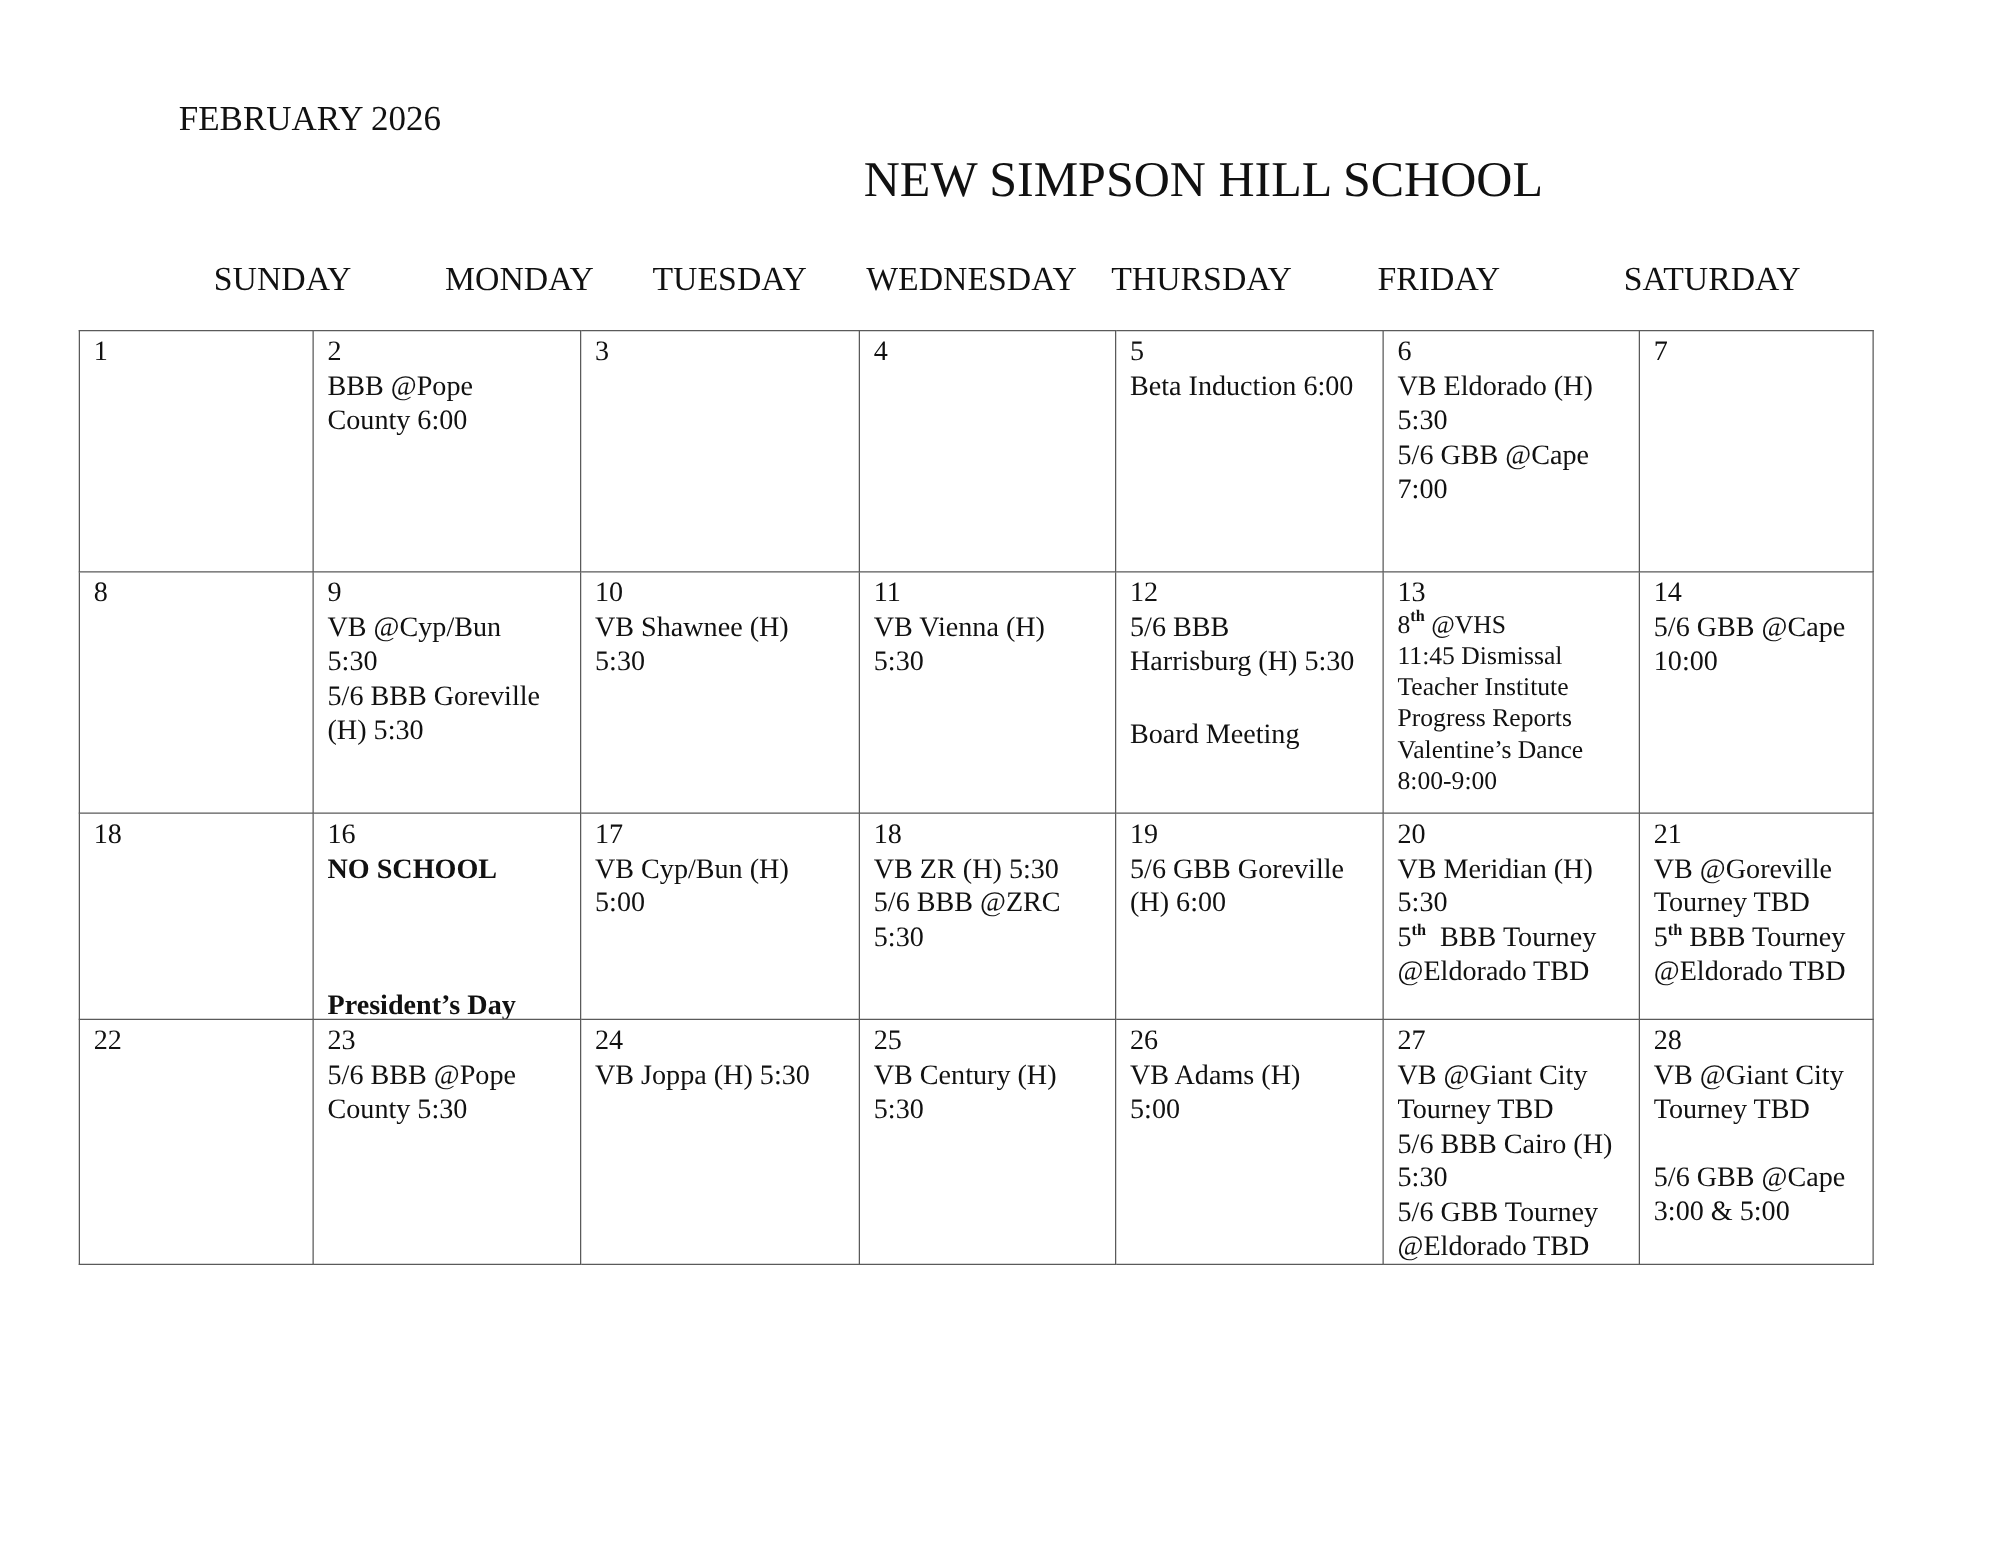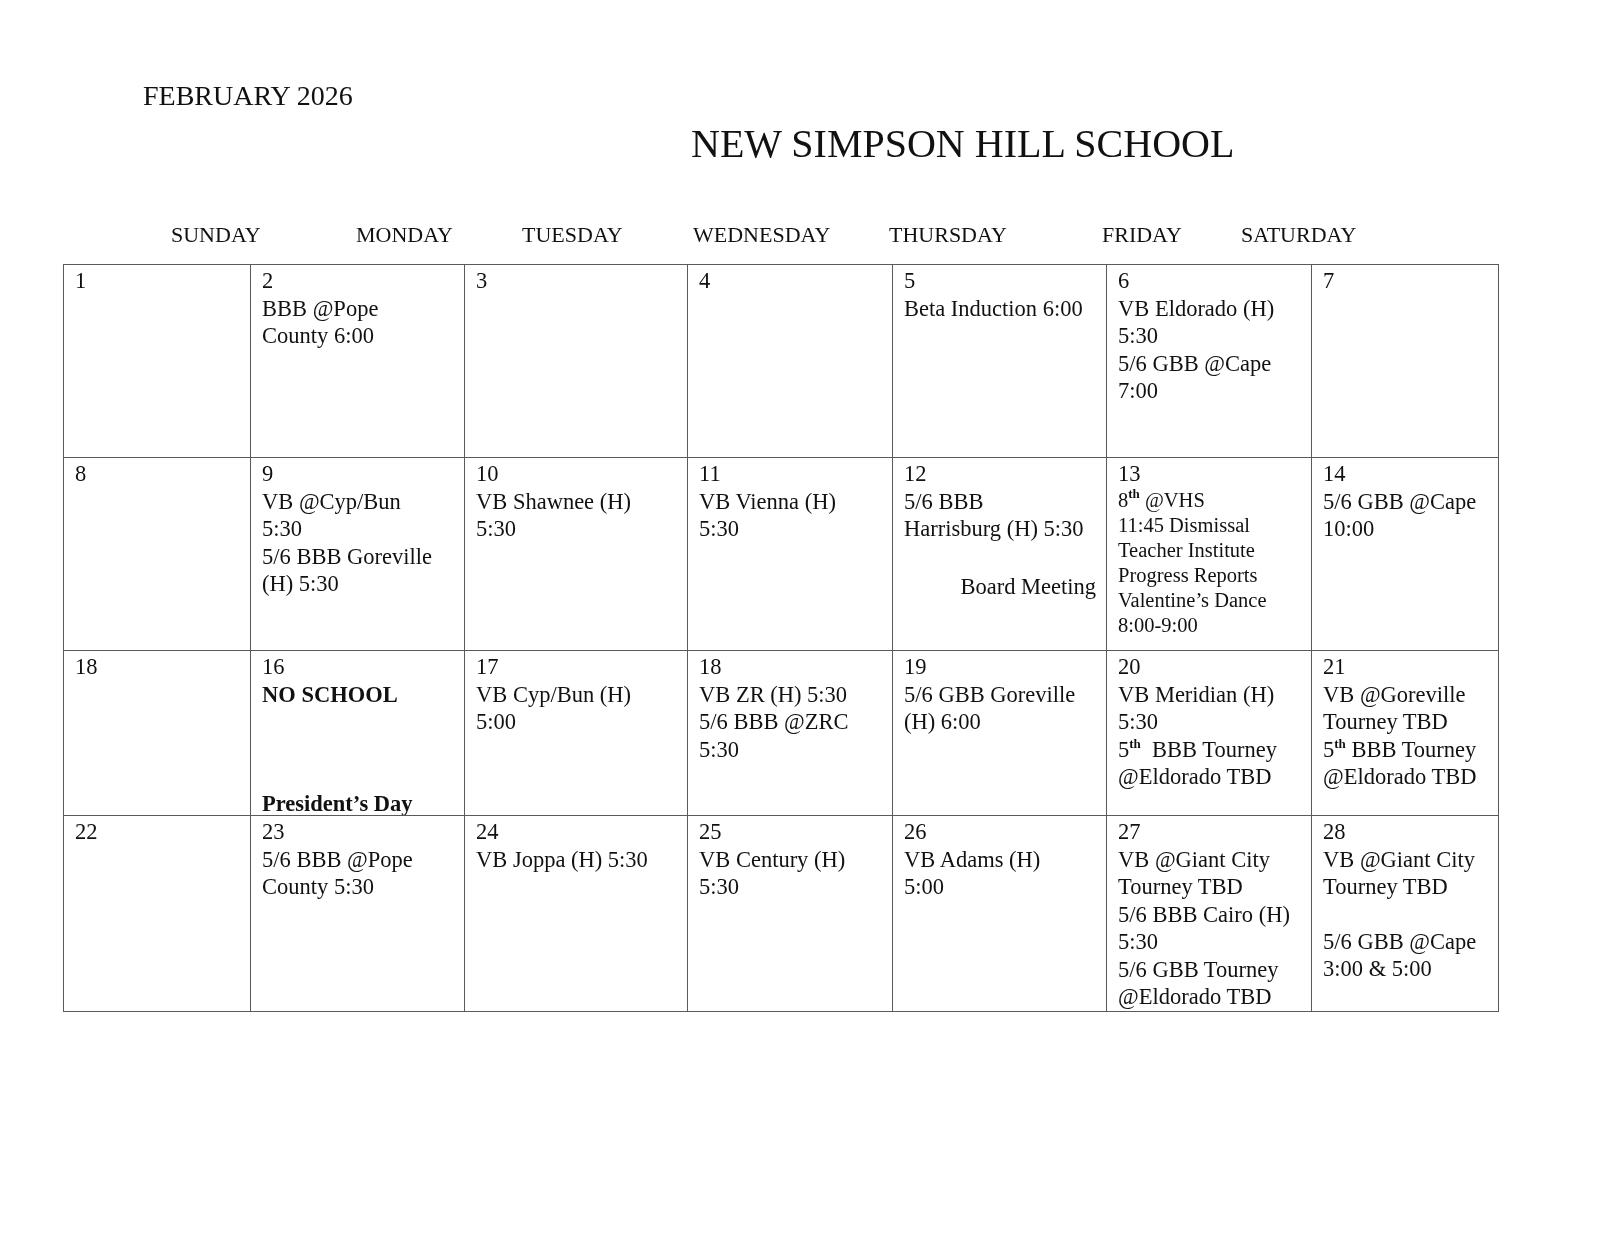--- a/index.html
+++ b/index.html
@@ -28,24 +28,23 @@
       left: 691px;
       top: 72px;
       font-size: 40px;
       line-height: 48px;
       white-space: nowrap;
       margin-top: 48px;
     }
     .dow {
       position: absolute;
       top: 206px;
-      font-size: 22px;
+      font-size: 27px;
       line-height: 34px;
       white-space: nowrap;
-      margin-top: 12px;
     }
     table.cal {
       position: absolute;
       left: 63px;
       top: 264px;
       border-collapse: collapse;
       table-layout: fixed;
       width: 1435px;
     }
     table.cal td {
@@ -83,21 +82,21 @@
 
 <div class="title-left">FEBRUARY 2026</div>
 <div class="title-right">NEW SIMPSON HILL SCHOOL</div>
 
 <div class="dow" style="left:171px;">SUNDAY</div>
 <div class="dow" style="left:356px;">MONDAY</div>
 <div class="dow" style="left:522px;">TUESDAY</div>
 <div class="dow" style="left:693px;">WEDNESDAY</div>
 <div class="dow" style="left:889px;">THURSDAY</div>
 <div class="dow" style="left:1102px;">FRIDAY</div>
-<div class="dow" style="left:1241px;">SATURDAY</div>
+<div class="dow" style="left:1299px;">SATURDAY</div>
 
 <table class="cal">
   <colgroup>
     <col style="width:187px">
     <col style="width:214px">
     <col style="width:223px">
     <col style="width:205px">
     <col style="width:214px">
     <col style="width:205px">
     <col style="width:187px">
@@ -154,21 +153,21 @@
     <td>
       <span class="daynum">11</span>
       <span class="ev">VB Vienna (H)</span>
       <span class="ev">5:30</span>
     </td>
     <td>
       <span class="daynum">12</span>
       <span class="ev">5/6 BBB</span>
       <span class="ev">Harrisburg (H) 5:30</span>
       <span class="ev spacer"></span>
-      <span class="ev" style="margin-top:3px;text-align:right;">Board Meeting</span>
+      <span class="ev" style="margin-top:3px;">Board Meeting</span>
     </td>
     <td>
       <span class="daynum">13</span>
       <span class="ev small"><span>8</span><sup>th</sup><span> @VHS</span></span>
       <span class="ev small">11:45 Dismissal</span>
       <span class="ev small">Teacher Institute</span>
       <span class="ev small">Progress Reports</span>
       <span class="ev small">Valentine’s Dance</span>
       <span class="ev small">8:00-9:00</span>
     </td>

